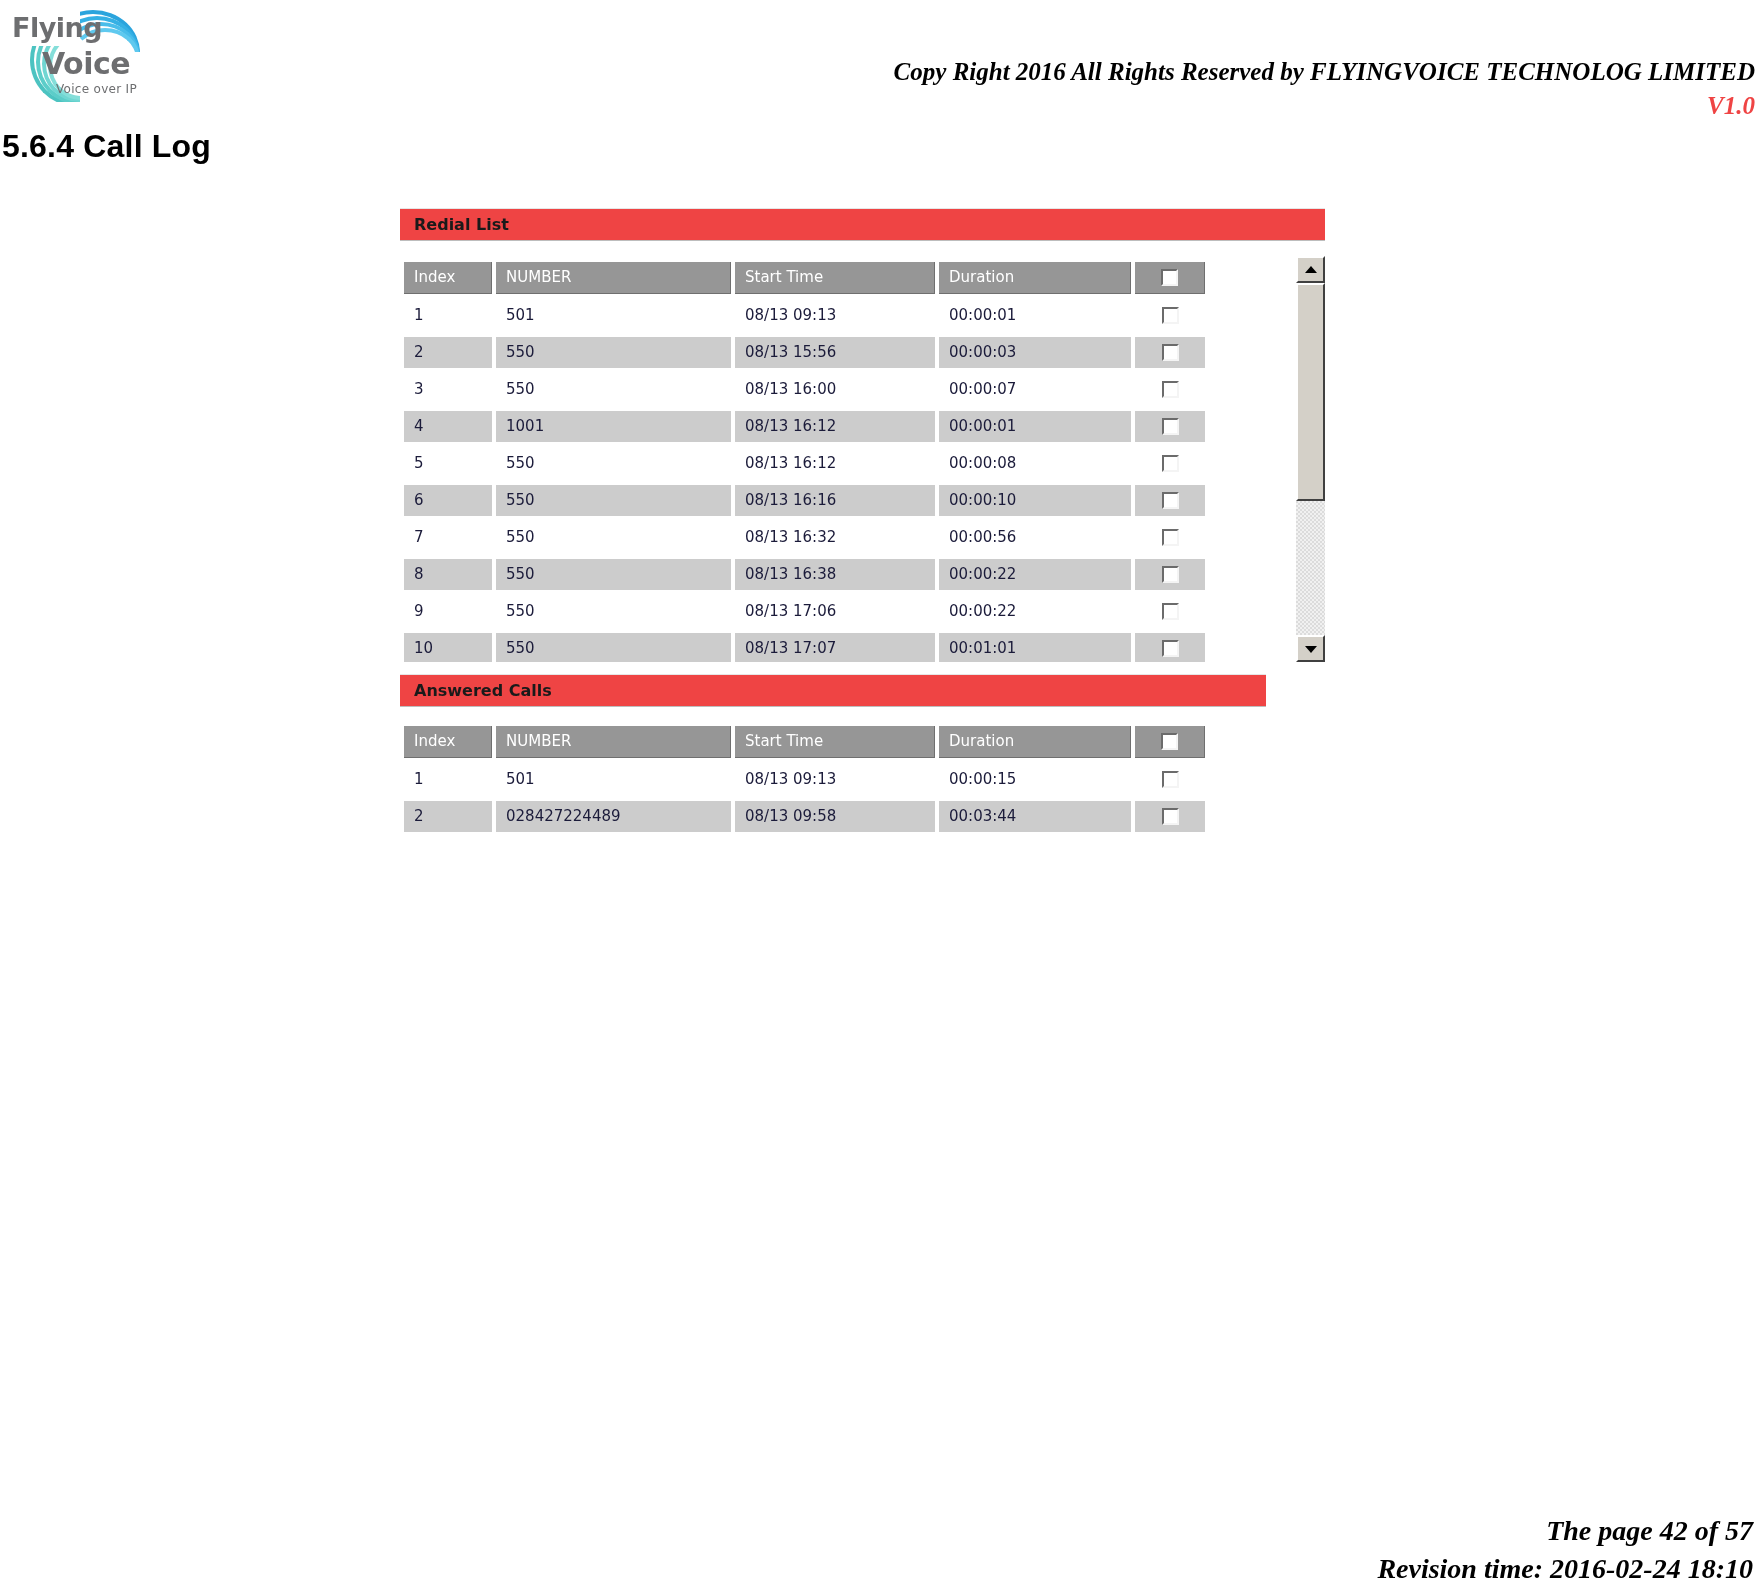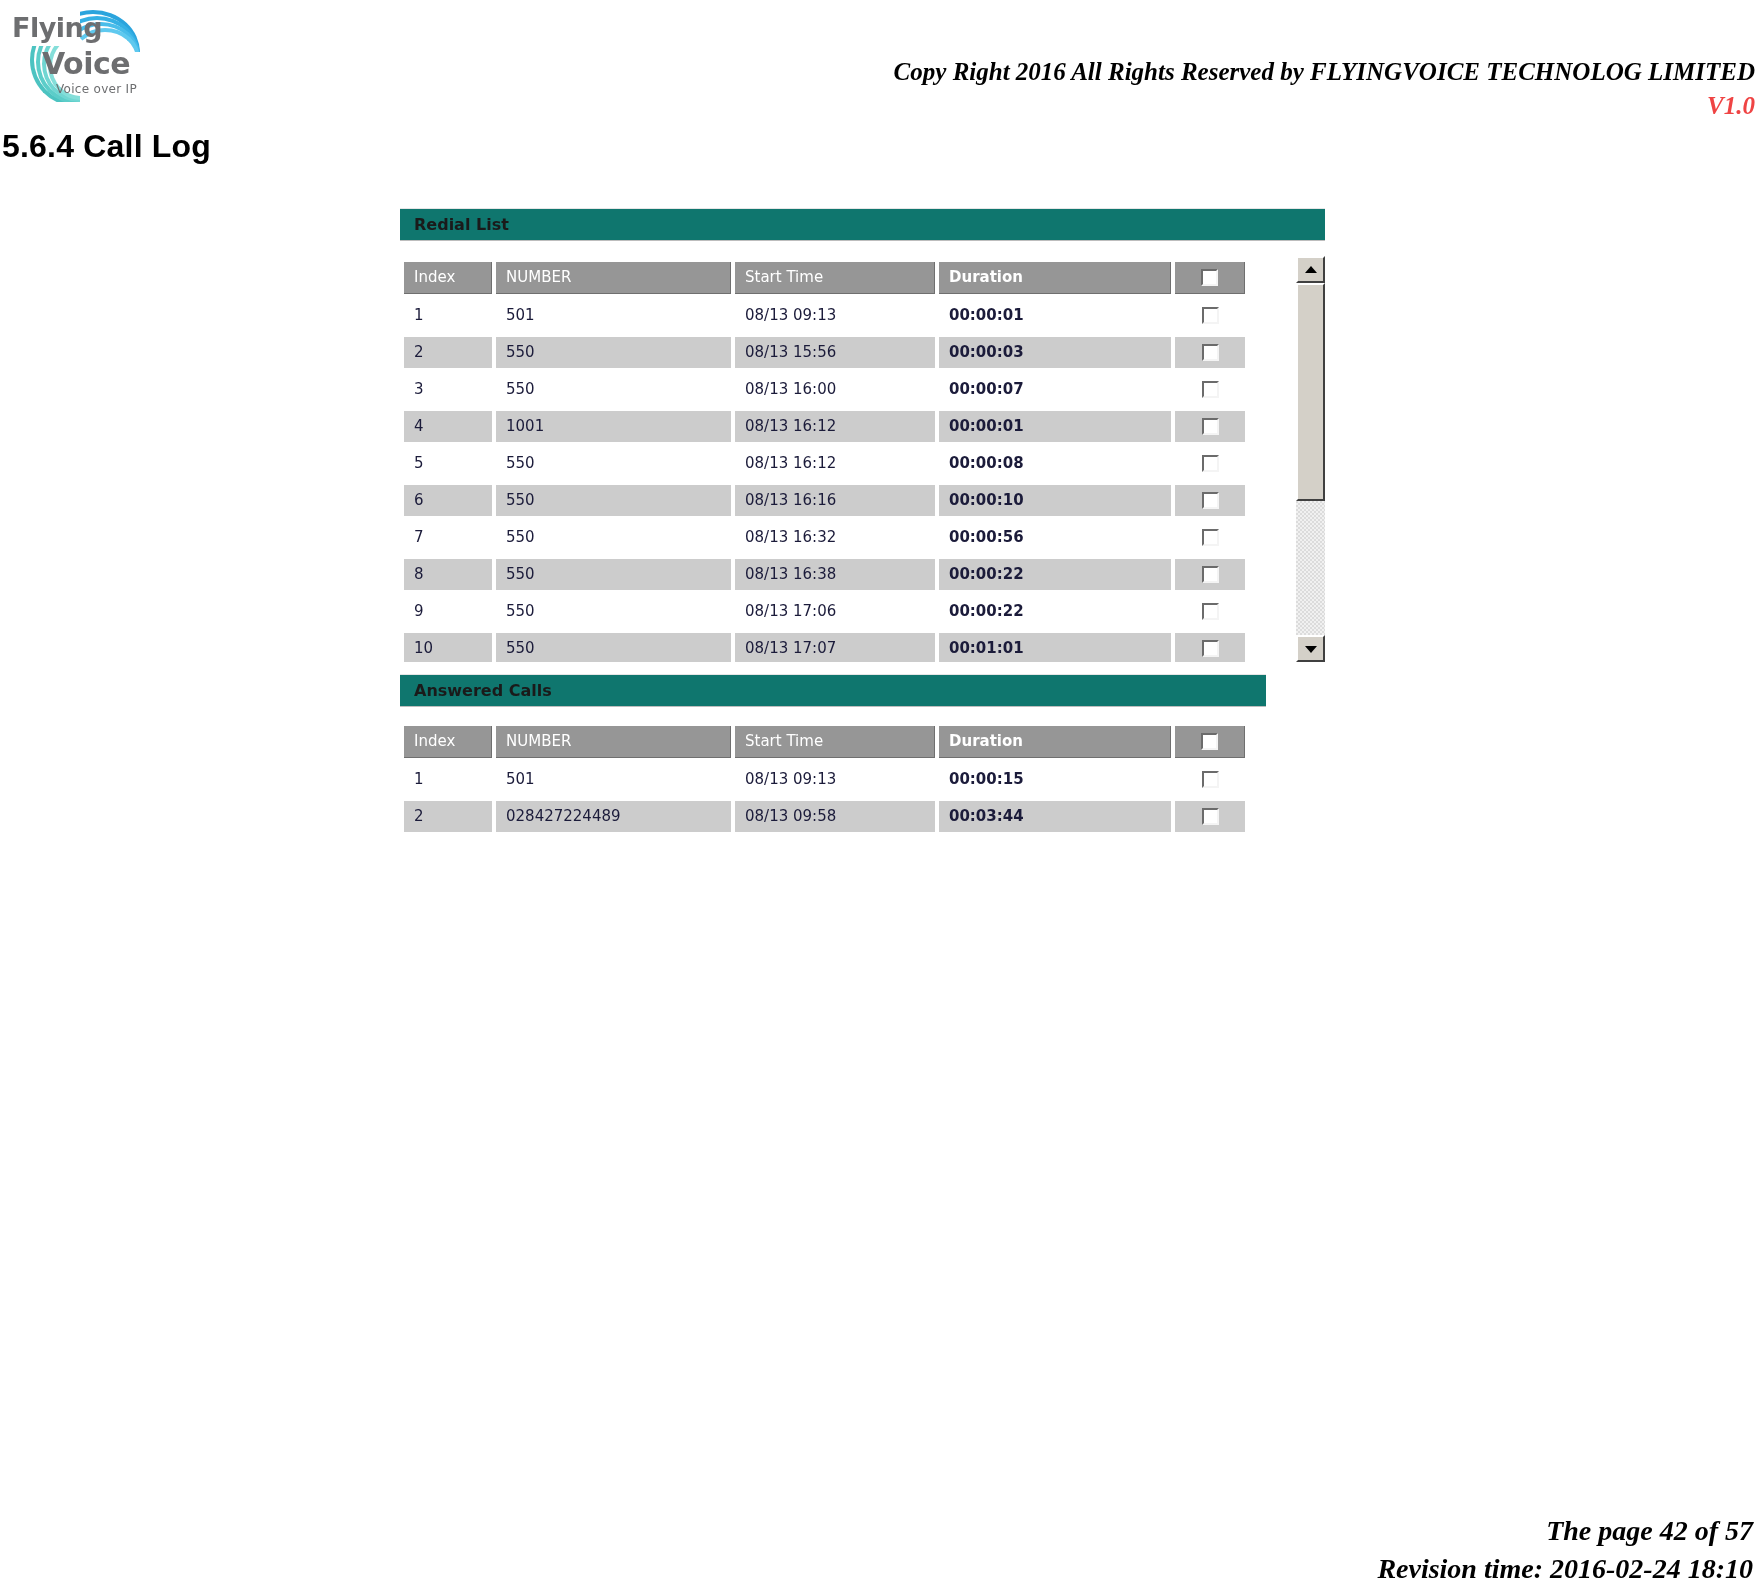--- a/index.html
+++ b/index.html
@@ -92,21 +92,21 @@
   
   #figure {
     position: absolute;
     left: 400px;
     top: 208px;
     width: 925px;
     height: 700px;
   }
 
   .panel-title {
-    background: #0f766e;
+    background: #ef4444;
     border-top: 1px solid #e6e6e6;
     border-bottom: 1px solid #bdbdbd;
     color: #1a1a1a;
     font-family: "DejaVu Sans", sans-serif;
     font-weight: bold;
     font-size: 16px;
     padding: 6px 0 7px 14px;
     box-sizing: border-box;
   }
 
@@ -154,21 +154,21 @@
     color: #ffffff;
     border-right: 1px solid #6f6f6f;
     border-bottom: 1px solid #6f6f6f;
   }
   tr.odd td  { background: #ffffff; }
   tr.even td { background: #cccccc; }
 
   .c-index { width: 88px; }
   .c-num   { width: 235px; }
   .c-time  { width: 200px; }
-  .c-dur   { width: 232px; font-weight: bold; }
+  .c-dur   { width: 192px; }
   .c-chk   { width: 70px; padding-left: 0 !important; text-align: center; }
 
   
   .wincheck {
     display: inline-block;
     width: 17px;
     height: 17px;
     background: #ffffff;
     border-top: 2px solid #6b6b6b;
     border-left: 2px solid #6b6b6b;

